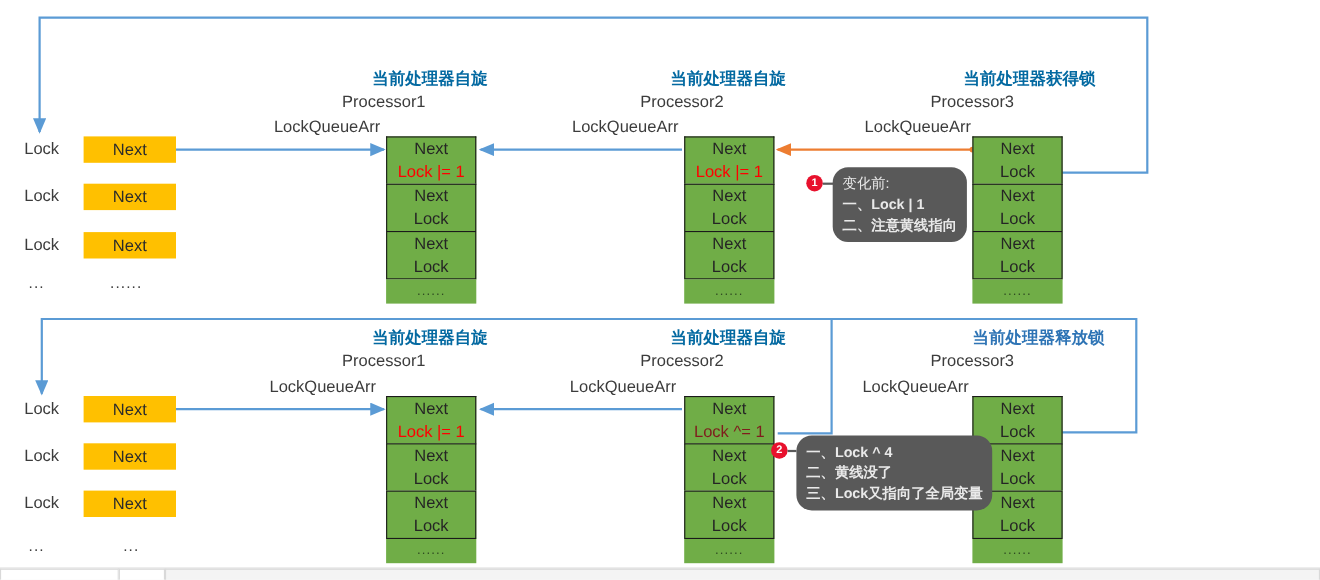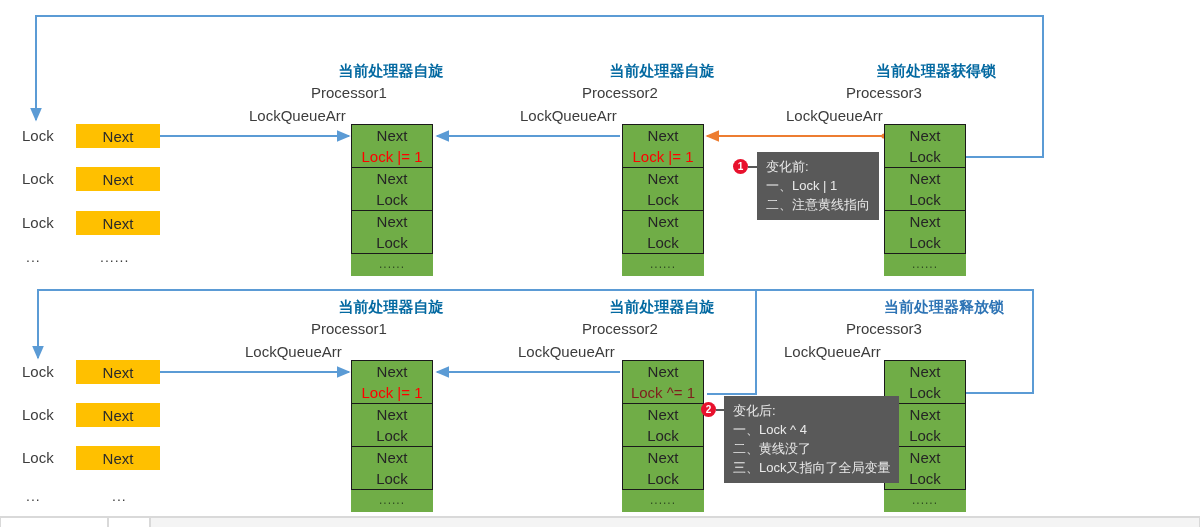--- a/index.html
+++ b/index.html
@@ -115,23 +115,24 @@
   
   .callout {
     position: absolute;
     background: #595959;
     color: #e9e9e9;
     padding: 5px 9px 6px 9px;
     box-sizing: border-box;
     font-size: 13px;
     line-height: 19px;
     white-space: nowrap;
+    border-radius: 14px;
   }
   .callout .c-title { font-weight: 400; }
-  .callout .c-line  { font-weight: 400; }
+  .callout .c-line  { font-weight: 700; }
   .callout-badge {
     position: absolute;
     width: 15px;
     height: 15px;
     border-radius: 50%;
     background: #E8112D;
     color: #ffffff;
     font-size: 10px;
     font-weight: 700;
     display: flex;
@@ -362,21 +363,20 @@
     <div class="qcell last-bordered">
       <div class="qline">Next</div>
       <div class="qline">Lock</div>
     </div>
     <div class="qtail">......</div>
   </div>
 
   <div class="callout-badge" style="left:701px; top:402px;">2</div>
   <div class="callout-stem" style="left:716px; top:409px; width:8px;"></div>
   <div class="callout" style="left:724px; top:396px;">
-    <div class="c-title">变化后:</div>
     <div class="c-line">一、Lock ^ 4</div>
     <div class="c-line">二、黄线没了</div>
     <div class="c-line">三、Lock又指向了全局变量</div>
   </div>
 
   <div class="chrome-strip"></div>
   <div class="chrome-tab" style="left:0px; width:108px;"></div>
   <div class="chrome-tab" style="left:108px; width:42px;"></div>
   <div class="chrome-tab" style="left:150px; width:1050px; background:#f4f4f4;"></div>
 

